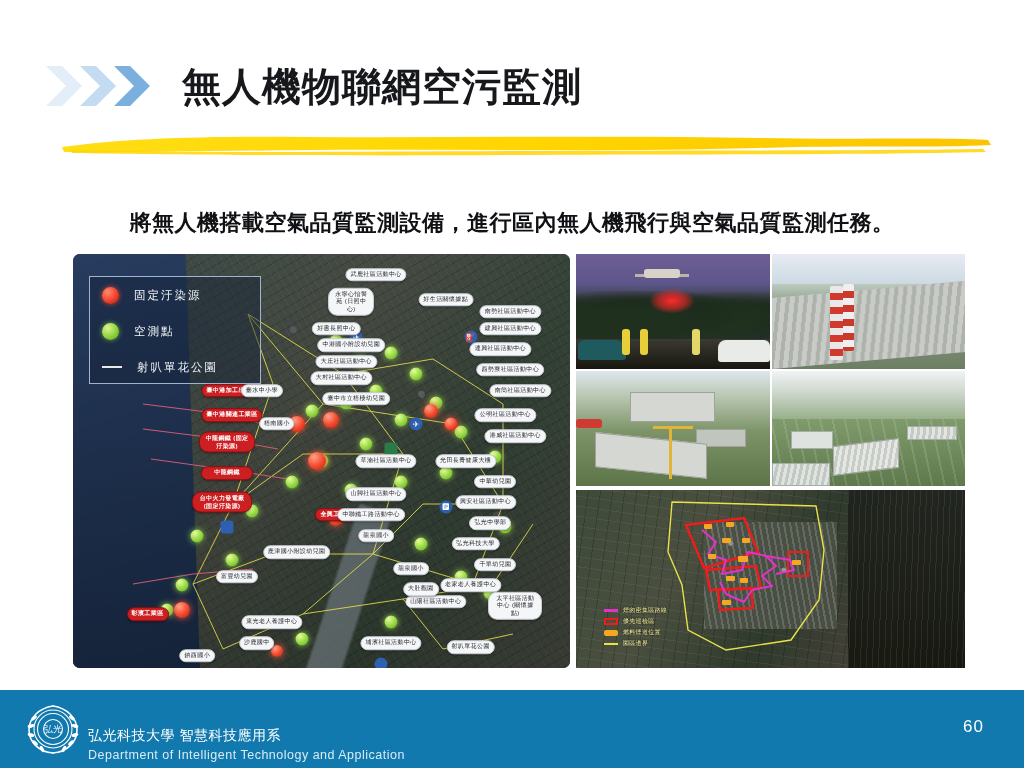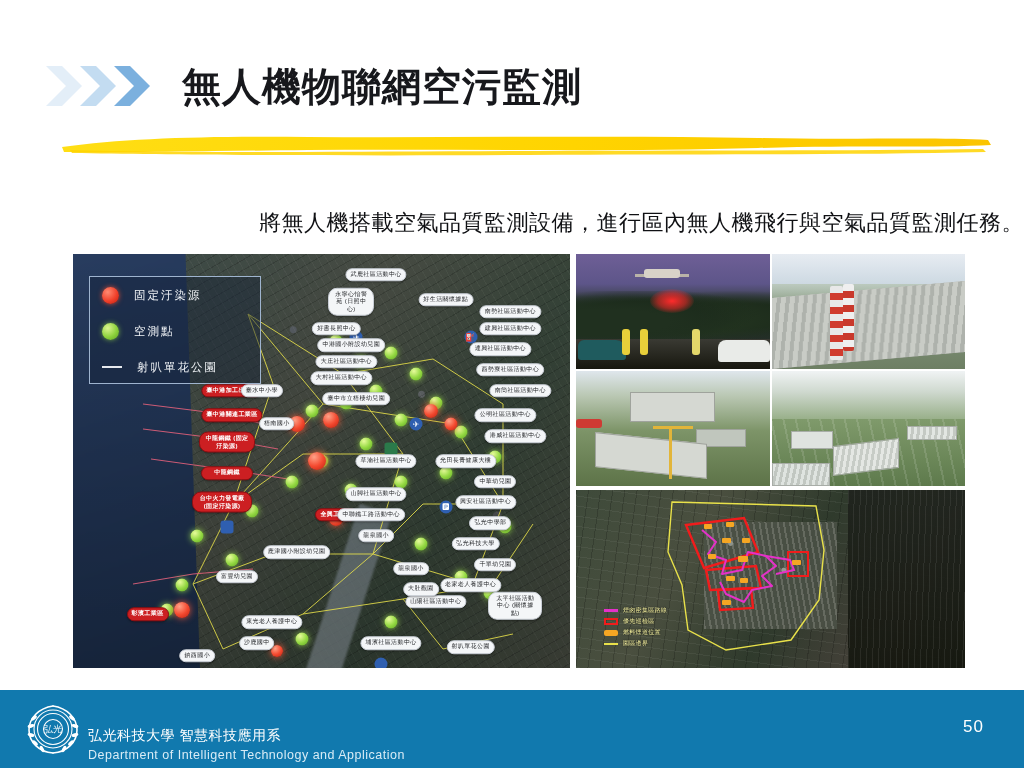--- a/index.html
+++ b/index.html
@@ -31,40 +31,41 @@
   }
 
   
   .brush {
     position:absolute; left:58px; top:131px; width:935px; height:26px;
   }
 
   
   .subtitle {
     position:absolute; left:0; top:208px; width:1024px;
-    text-align:right;
+    text-align:center;
     font-size:22px;
-    font-weight:normal;
+    font-weight:bold;
     color:#101114;
     letter-spacing:0.5px;
     white-space:nowrap;
   }
 
   
   .figure-area {
     position:absolute; left:73px; top:254px; width:892px; height:414px;
   }
 
   
   .net-map {
     position:absolute; left:0; top:0; width:497px; height:414px;
     overflow:hidden;
     background:
       radial-gradient(ellipse 140% 90% at 8% 18%, #2b3f63 0%, #21314f 35%, #16233c 70%),
       linear-gradient(145deg,#1d2c48 0%, #243b33 45%, #2e3a28 100%);
+    border-radius: 7px;
   }
   
   .net-map .water {
     position:absolute; left:-20px; top:-10px; width:230px; height:440px;
     background:linear-gradient(160deg,#2c4268 0%, #24395c 40%, #1c2f4d 100%);
     filter:blur(2px);
   }
   
   .net-map .land {
     position:absolute; left:120px; top:-20px; width:420px; height:460px;
@@ -605,14 +606,14 @@
         <ellipse cx="45" cy="41" rx="3.4" ry="1.7" transform="rotate(-40 45 41)"></ellipse>
         <ellipse cx="38" cy="47" rx="3.4" ry="1.7" transform="rotate(-60 38 47)"></ellipse>
       </g>
       <text x="27" y="30" text-anchor="middle" fill="#ffffff" font-size="9" font-family="'DejaVu Sans', sans-serif">弘光</text>
     </svg>
   </div>
   <div class="footer-text">
     <div class="dept-cn">弘光科技大學 智慧科技應用系</div>
     <div class="dept-en">Department of Intelligent Technology and Application</div>
   </div>
-  <div class="page-num">50</div>
+  <div class="page-num">60</div>
 </div>
 
 </body></html>

